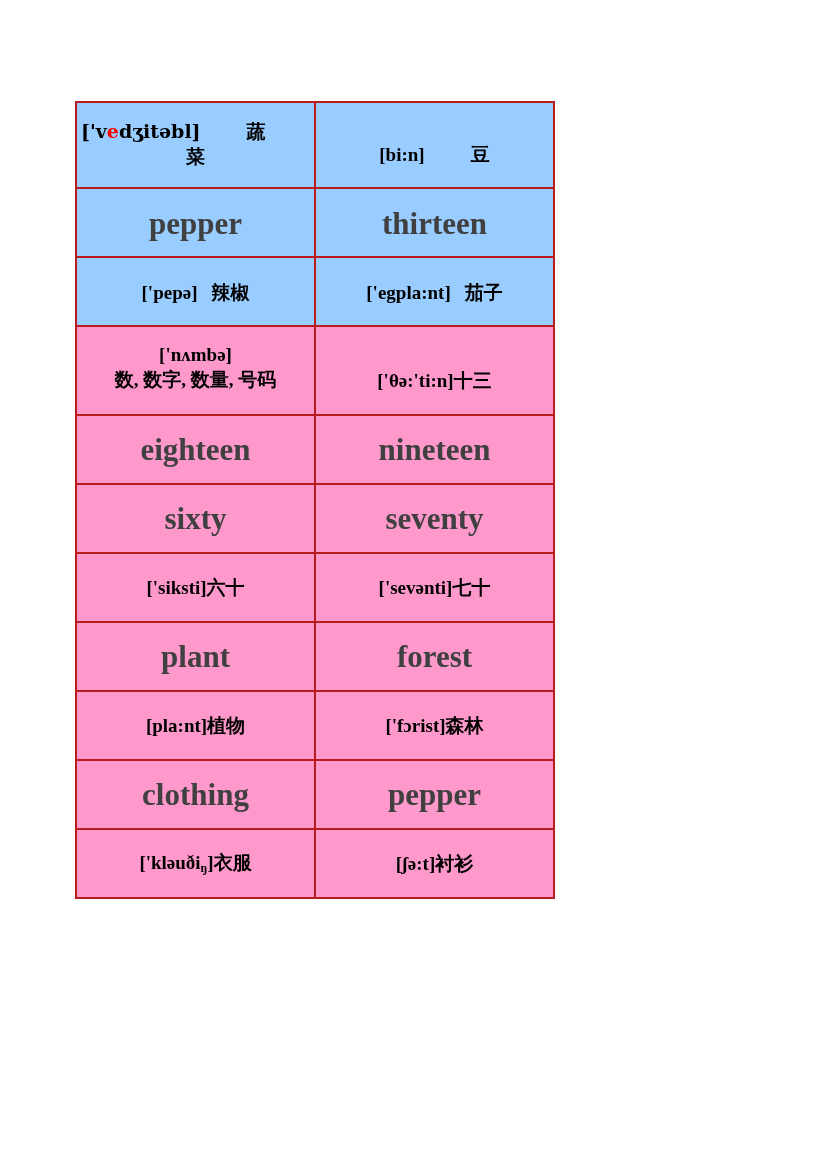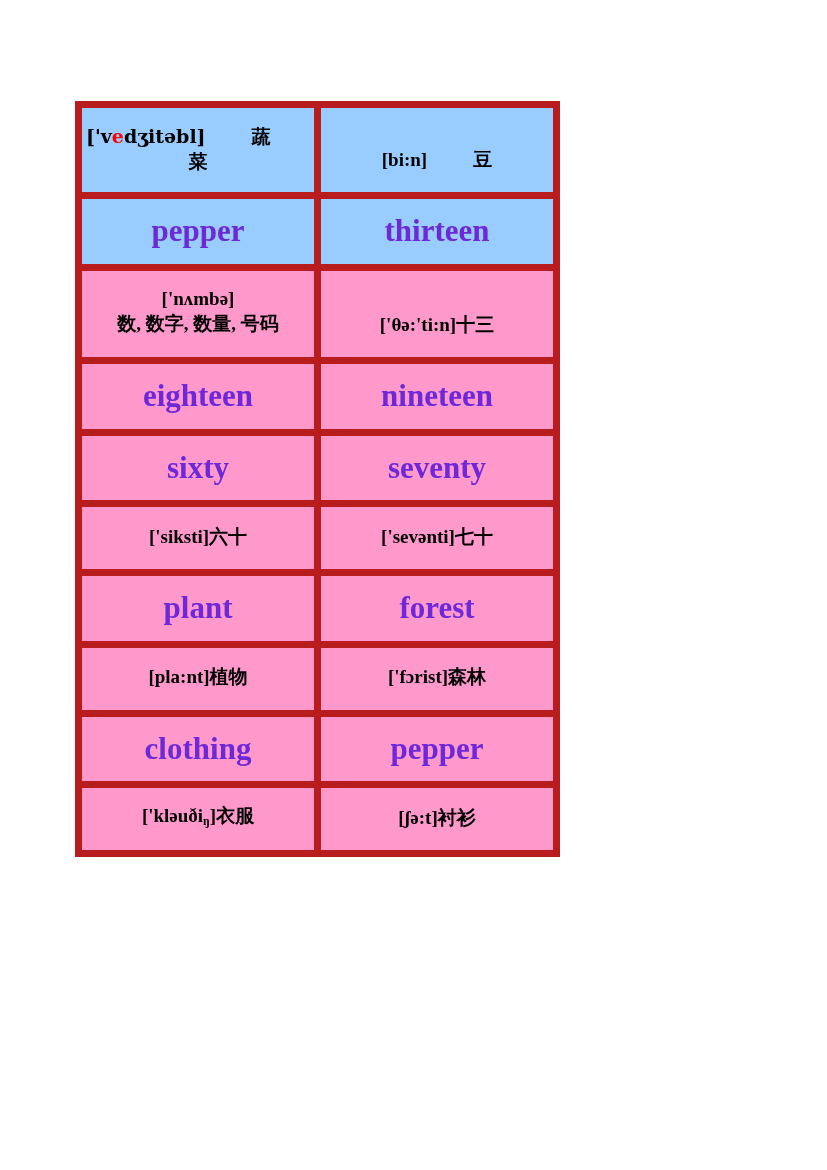--- a/index.html
+++ b/index.html
@@ -18,39 +18,39 @@
   #vocab-table {
     position: absolute;
     left: 75px;
     top: 101px;
     width: 478px;
     border-collapse: collapse;
     table-layout: fixed;
   }
 
   #vocab-table td {
-    border: 7px solid #b91c1c;
+    border: 2px solid #b91c1c;
     width: 239px;
     height: 69px;
     padding: 16px 4px;
     vertical-align: bottom;
     text-align: center;
     box-sizing: border-box;
   }
 
   td.blue  { background: #99ccff; }
   td.pink  { background: #ff99cc; }
 
   
   td.word {
     vertical-align: middle;
   }
   .word-text {
     display: block;
-    color: #6d28d9;
+    color: #404040;
     font-family: "Liberation Serif", serif;
     font-weight: bold;
     font-size: 31px;
     line-height: 1.05;
   }
 
   
   .phon-text {
     display: block;
     color: #000000;
@@ -116,20 +116,28 @@
 
     <tr>
       <td class="blue word">
         <span class="word-text">pepper</span>
       </td>
       <td class="blue word">
         <span class="word-text">thirteen</span>
       </td>
     </tr>
 
+    <tr>
+      <td class="blue">
+        <span class="phon-text"><span>['pepə]</span><span class="sp"></span><span class="zh">辣椒</span></span>
+      </td>
+      <td class="blue">
+        <span class="phon-text"><span>['egpla:nt]</span><span class="sp"></span><span class="zh">茄子</span></span>
+      </td>
+    </tr>
 
 
     <tr>
       <td class="pink cell-number-phon">
         <span class="phon-text">
             <span class="l1">['nʌmbə]</span>
             <span class="l2 zh">数, 数字, 数量, 号码</span>
           </span>
       </td>
       <td class="pink">

